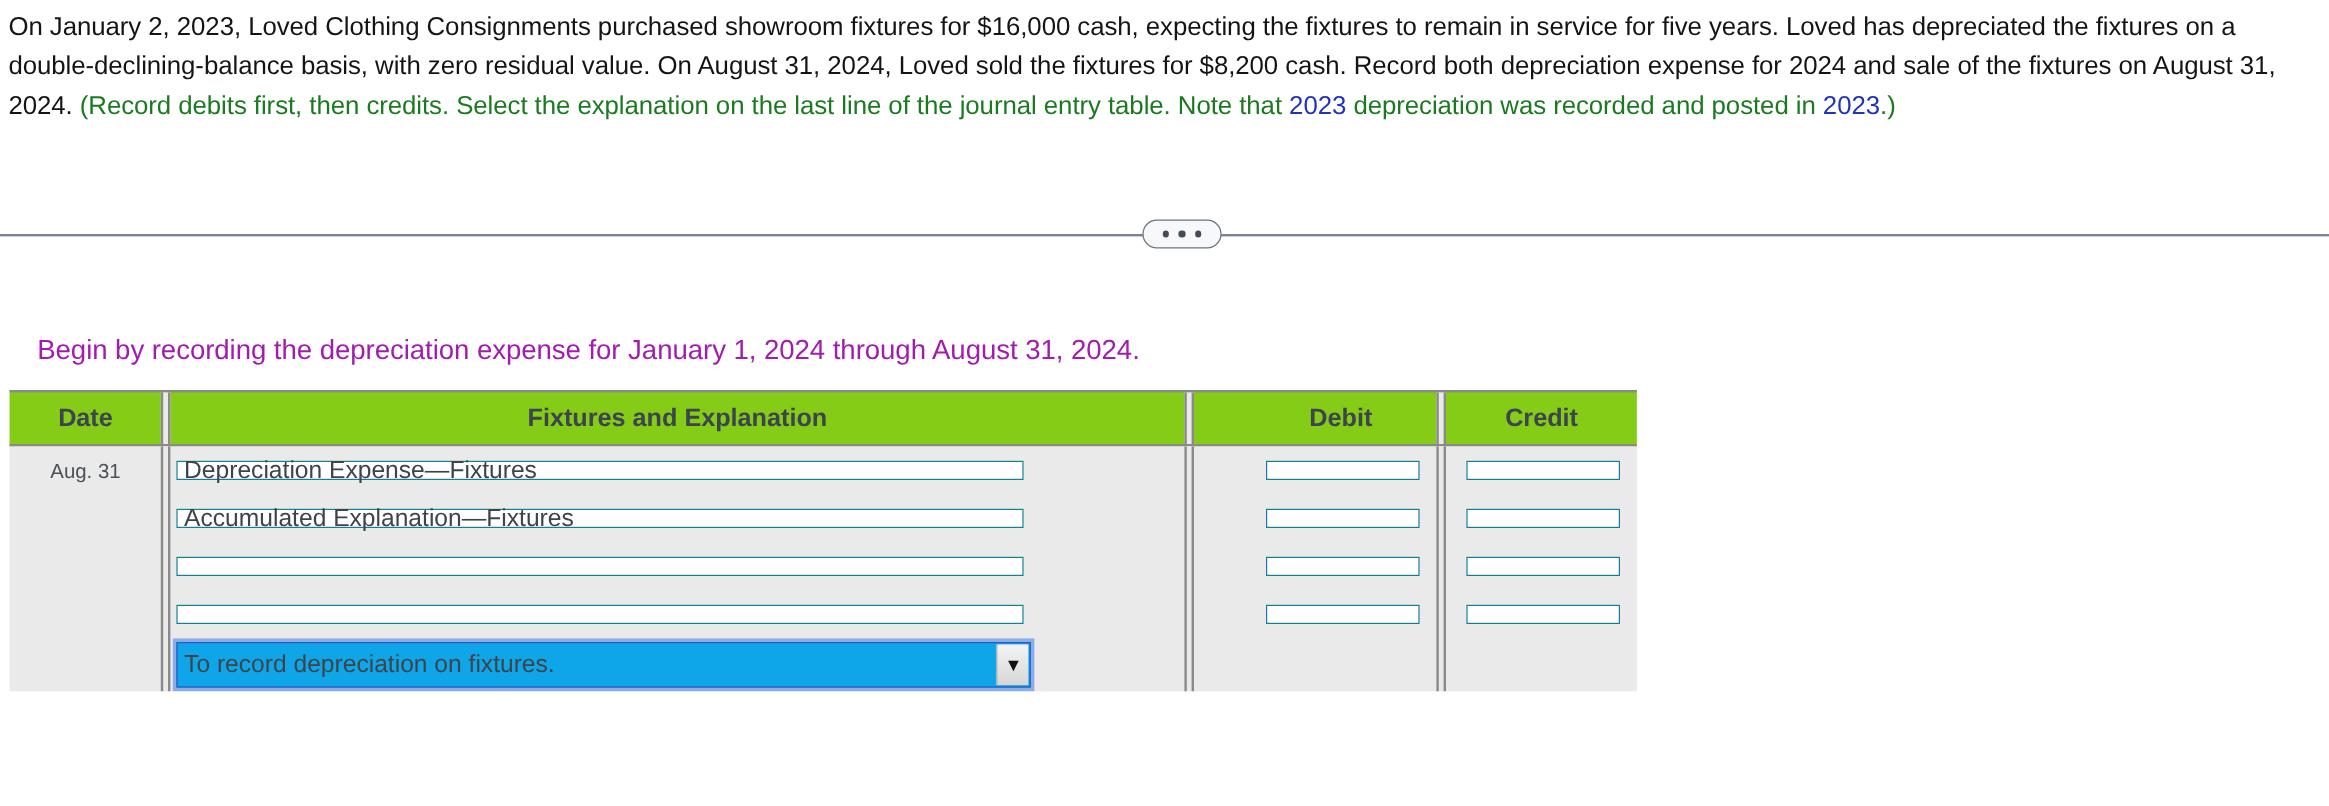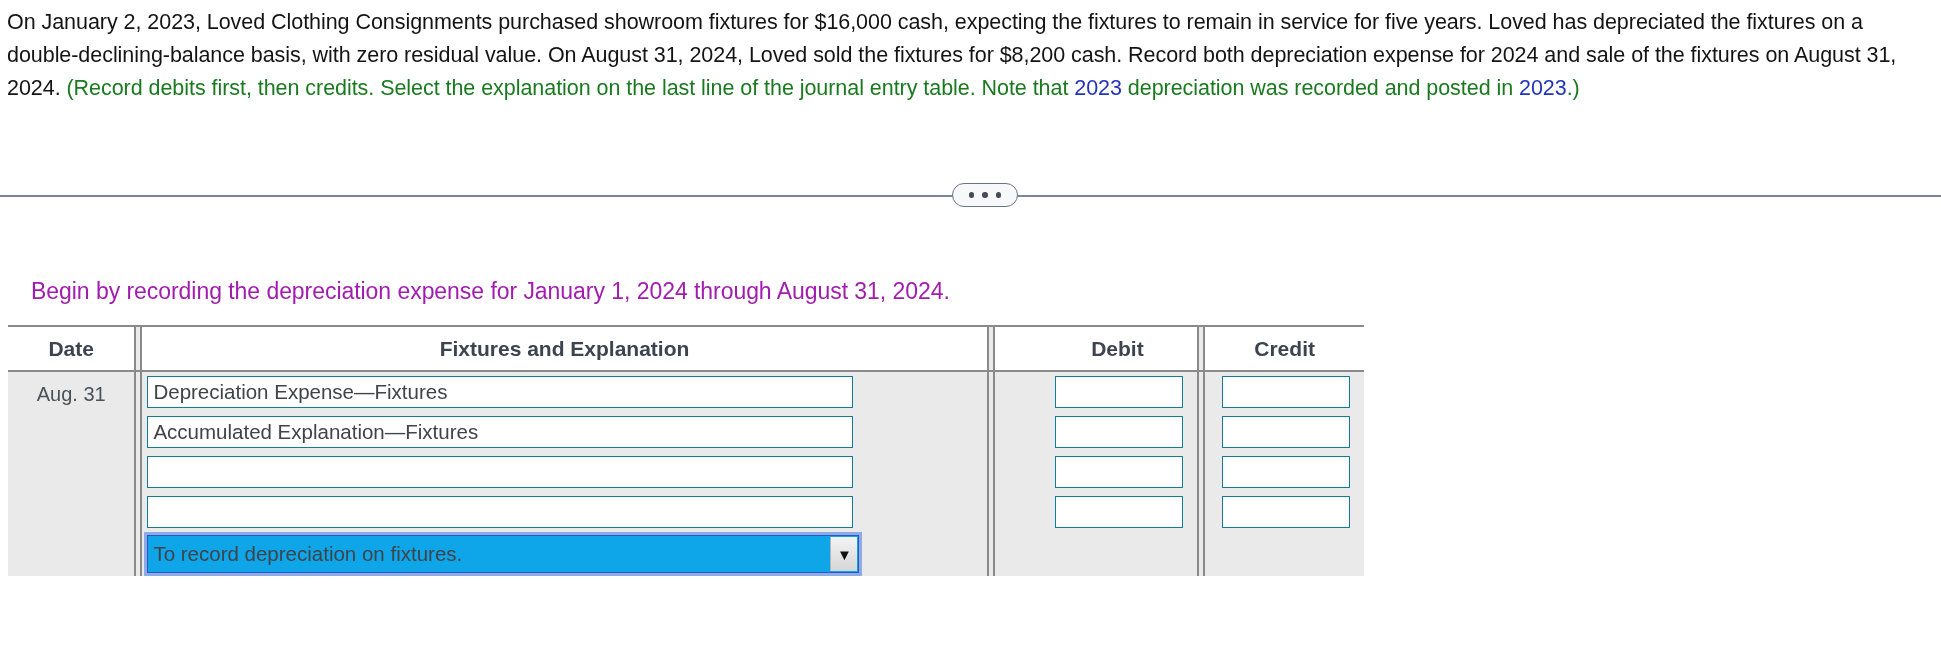--- a/index.html
+++ b/index.html
@@ -87,21 +87,21 @@
     position: absolute;
     left: 8px;
     top: 325px;
     width: 1356px;
     background: #eaeaea;
     font-size: 21px;
   }
   .jt-head {
     display: flex;
     height: 43px;
-    background: #ffffff;
+    background: #84cc16;
     border-top: 2.5px solid #8a8a8a;
     border-bottom: 2.5px solid #8a8a8a;
   }
   .jt-head .hcell {
     display: flex;
     align-items: center;
     justify-content: center;
     font-weight: bold;
     font-size: 21px;
     color: #3d4450;
@@ -126,34 +126,34 @@
     display: flex;
     background: #eaeaea;
   }
   .jt-body .bcell { box-sizing: border-box; }
   .jt-body .vsep  { align-self: stretch; }
 
   .date-cell {
     display: flex;
     justify-content: center;
     padding-top: 11px;
-    font-size: 20px;
+    font-size: 17px;
     color: #4b5158;
     border-radius: 12px;
   }
 
   .lines { padding: 0; }
   .line-row {
     height: 40px;
     display: flex;
     align-items: center;
   }
   .field {
     box-sizing: border-box;
-    height: 32px;
+    height: 16px;
     background: #ffffff;
     border: 1.6px solid #127d99;
     font-family: "Liberation Sans", sans-serif;
     font-size: 20.5px;
     color: #3f4449;
     padding: 0 5px;
     display: flex;
     align-items: center;
     outline: none;
   }

